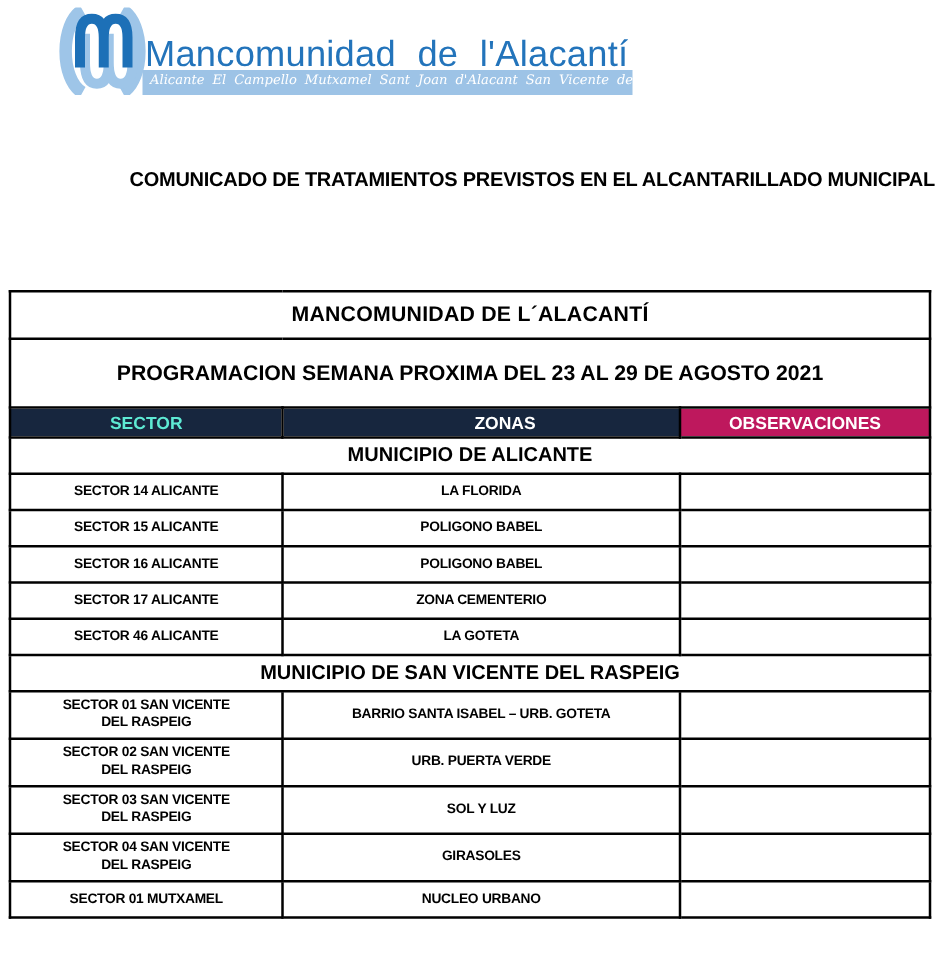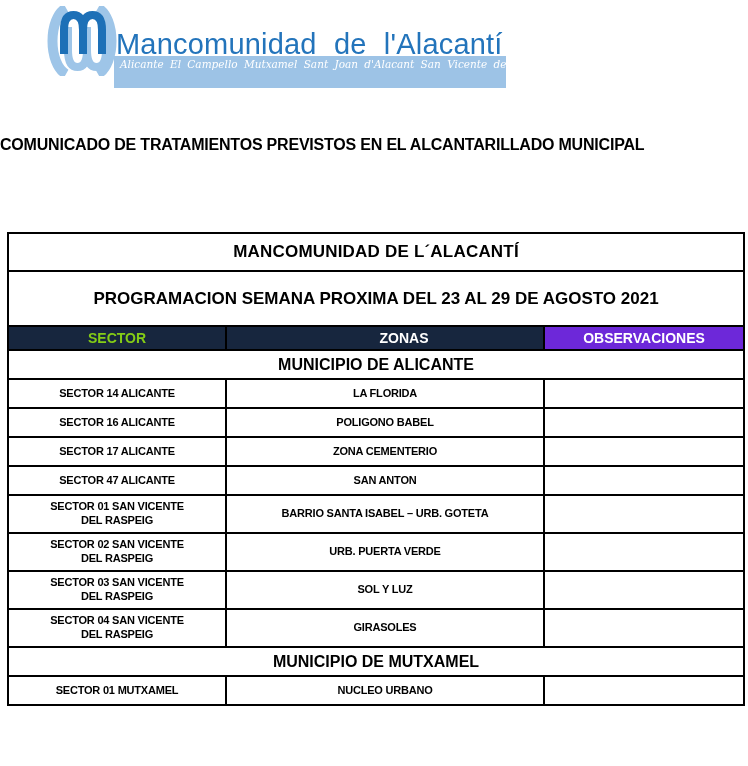--- a/index.html
+++ b/index.html
@@ -40,40 +40,40 @@
     letter-spacing: 0.2px;
     word-spacing: 9px;
     white-space: nowrap;
     color: #2374bb;
   }
   .logo-band {
     position: absolute;
     left: 70px;
     top: 50px;
     width: 392px;
-    height: 32px;
+    height: 20px;
     background: #9dc3e6;
     color: #ffffff;
     font-family: "DejaVu Serif", serif;
     font-style: italic;
     font-size: 10.5px;
     line-height: 16px;
     white-space: nowrap;
     padding-left: 6px;
     box-sizing: border-box;
     word-spacing: 3px;
   }
 
   
   .doc-title {
     position: absolute;
     left: 0;
     top: 136px;
     width: 748px;
-    text-align: left;
+    text-align: right;
     font-size: 16px;
     font-weight: bold;
     letter-spacing: -0.2px;
     white-space: nowrap;
   }
 
   
   table.schedule {
     position: absolute;
     left: 7px;
@@ -148,48 +148,56 @@
     <col style="width:200px">
   </colgroup>
   <tbody>
     <tr class="r-title">
       <td colspan="3">MANCOMUNIDAD DE L´ALACANTÍ</td>
     </tr>
     <tr class="r-subtitle">
       <td colspan="3">PROGRAMACION SEMANA PROXIMA DEL 23 AL 29 DE AGOSTO 2021</td>
     </tr>
     <tr class="r-cols">
-      <th style="background: rgb(23, 38, 62); color: #84cc16;">SECTOR</th>
+      <th style="background: rgb(23, 38, 62); color: #5eead4;">SECTOR</th>
       <th style="background: rgb(23, 38, 62); color: rgb(255, 255, 255); padding-left: 40px;">ZONAS</th>
-      <th style="background: #6d28d9; color: rgb(255, 255, 255);">OBSERVACIONES</th>
+      <th style="background: #be185d; color: rgb(255, 255, 255);">OBSERVACIONES</th>
     </tr>
   </tbody>
   <tbody>
       <tr>
         <td colspan="3" class="section-cell">MUNICIPIO DE ALICANTE</td>
       </tr>
       <tr class="data-row">
         <td>SECTOR 14 ALICANTE</td>
         <td>LA FLORIDA</td>
         <td></td>
       </tr>
       <tr class="data-row">
+        <td>SECTOR 15 ALICANTE</td>
+        <td>POLIGONO BABEL</td>
+        <td></td>
+      </tr>
+      <tr class="data-row">
         <td>SECTOR 16 ALICANTE</td>
         <td>POLIGONO BABEL</td>
         <td></td>
       </tr>
       <tr class="data-row">
         <td>SECTOR 17 ALICANTE</td>
         <td>ZONA CEMENTERIO</td>
         <td></td>
       </tr>
       <tr class="data-row">
-        <td>SECTOR 47 ALICANTE</td>
-        <td>SAN ANTON</td>
-        <td></td>
+        <td>SECTOR 46 ALICANTE</td>
+        <td>LA GOTETA</td>
+        <td></td>
+      </tr>
+      <tr>
+        <td colspan="3" class="section-cell">MUNICIPIO DE SAN VICENTE DEL RASPEIG</td>
       </tr>
       <tr class="data-row tall">
         <td>SECTOR 01 SAN VICENTE
 DEL RASPEIG</td>
         <td>BARRIO SANTA ISABEL – URB. GOTETA</td>
         <td></td>
       </tr>
       <tr class="data-row tall">
         <td>SECTOR 02 SAN VICENTE
 DEL RASPEIG</td>
@@ -200,23 +208,20 @@
         <td>SECTOR 03 SAN VICENTE
 DEL RASPEIG</td>
         <td>SOL Y LUZ</td>
         <td></td>
       </tr>
       <tr class="data-row tall">
         <td>SECTOR 04 SAN VICENTE
 DEL RASPEIG</td>
         <td>GIRASOLES</td>
         <td></td>
-      </tr>
-      <tr>
-        <td colspan="3" class="section-cell">MUNICIPIO DE MUTXAMEL</td>
       </tr>
       <tr class="data-row">
         <td>SECTOR 01 MUTXAMEL</td>
         <td>NUCLEO URBANO</td>
         <td></td>
       </tr>
     </tbody>
 </table>
 
 </body></html>

